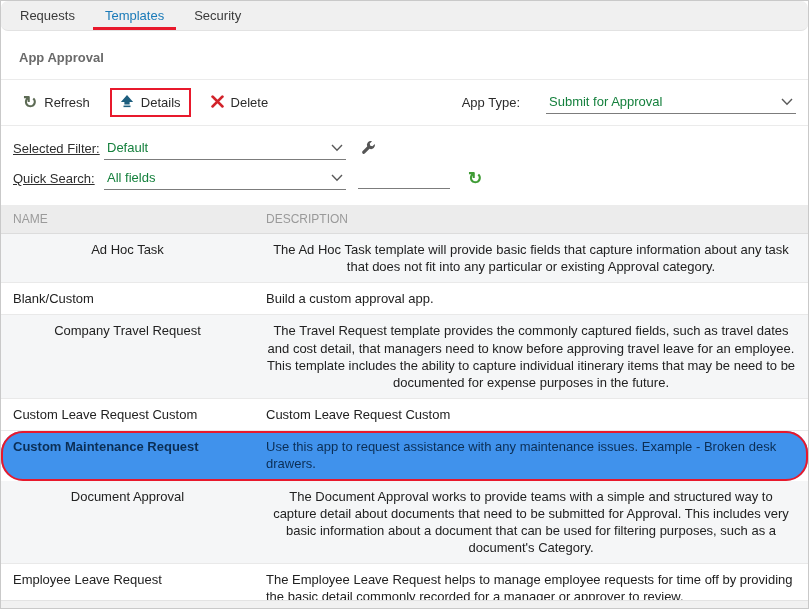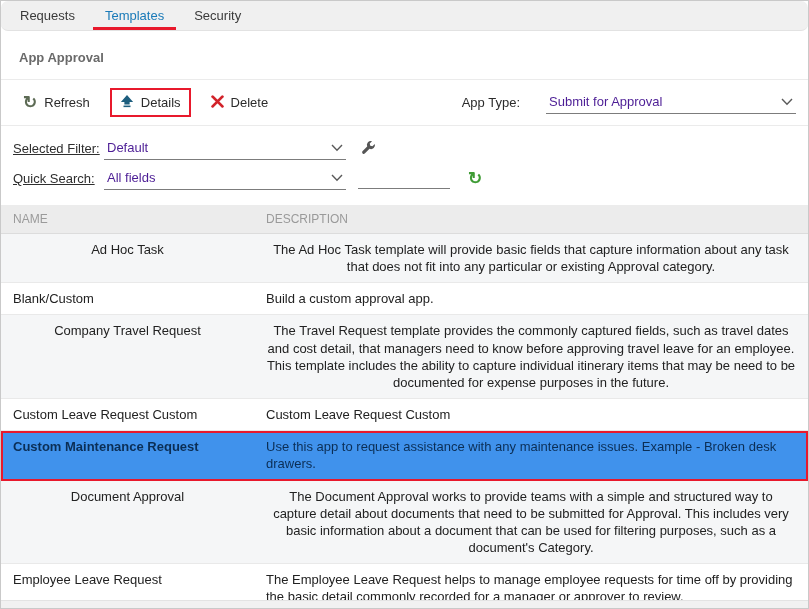--- a/index.html
+++ b/index.html
@@ -76,21 +76,21 @@
     align-items: center;
     gap: 26px;
     justify-content: space-between;
   }
   .select {
     border-bottom: 1px solid #7c7c7c;
     display: flex;
     align-items: center;
     justify-content: space-between;
     padding: 3px 3px 4px 3px;
-    color: #4c1d95;
+    color: #15803d;
     cursor: pointer;
     background: #fff;
   }
   .app-type .select { width: 250px; }
   
   .filter-area { padding: 4px 12px 8px; }
   .filter-row { display: flex; align-items: center; margin: 7px 0; }
   .filter-label { width: 91px; color: #2e2e2e; flex: none; text-decoration: underline; }
   .filter-row .select { width: 242px; }
   .icon-btn { margin-left: 15px; display: flex; align-items: center; }
@@ -115,21 +115,21 @@
   .thead .cell { padding: 7px 12px; }
   .cell-name { width: 253px; flex: none; }
   .cell-desc { flex: 1; padding-right: 10px; }
   .row {
     display: flex;
     background: #fff;
     border-bottom: 1px solid #e9e9e9;
   }
   .row .cell { padding: 7px 12px; line-height: 1.32; color: #222; }
   .row.gray { background: #f5f6f7; text-align: center; }
-  .row.selected { background: #4092ec; outline: 2px solid #e8192c; outline-offset: -2px; position: relative; z-index: 1; }
+  .row.selected { background: #4092ec; outline: 2px solid #e8192c; outline-offset: -2px; position: relative; z-index: 1; border-radius: 22px; }
   .row.selected .cell { color: #0b2e55; }
   .row.selected .cell-name { font-weight: bold; }
   .scroll-strip {
     position: absolute;
     left: 0; right: 0; bottom: 0;
     height: 8px;
     background: #f1f1f1;
     border-top: 1px solid #e3e3e3;
   }
 </style>

